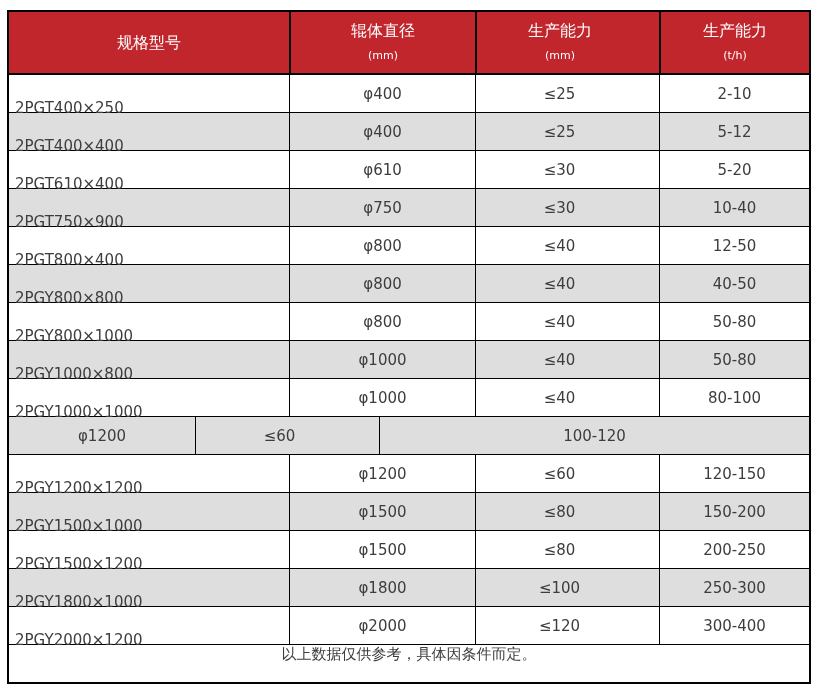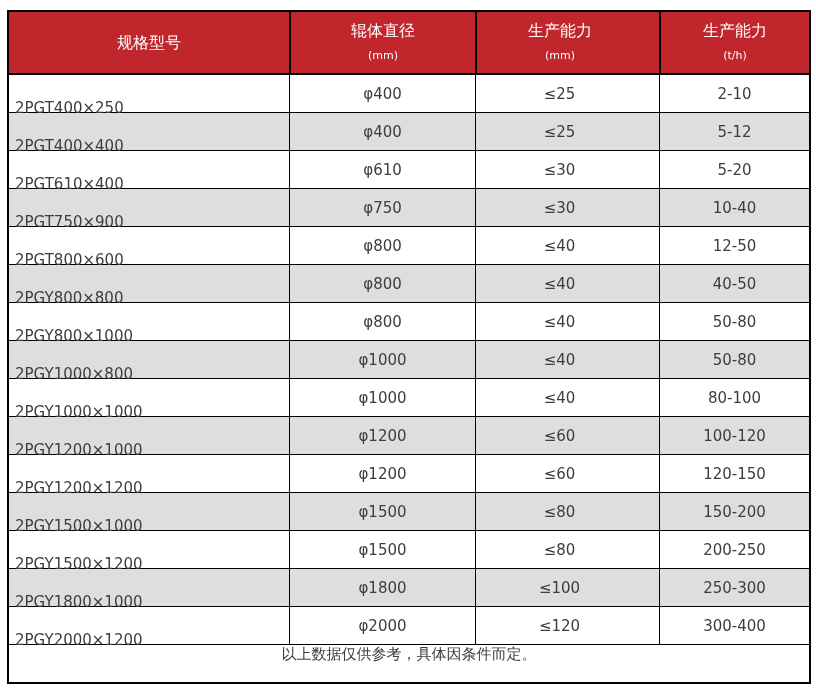--- a/index.html
+++ b/index.html
@@ -132,21 +132,21 @@
         <div class="td c3">≤30</div>
         <div class="td c4">5-20</div>
       </div>
       <div class="tr">
         <div class="td c1">2PGT750×900</div>
         <div class="td c2">φ750</div>
         <div class="td c3">≤30</div>
         <div class="td c4">10-40</div>
       </div>
       <div class="tr">
-        <div class="td c1">2PGT800×600</div>
+        <div class="td c1">2PGT800×400</div>
         <div class="td c2">φ800</div>
         <div class="td c3">≤40</div>
         <div class="td c4">12-50</div>
       </div>
       <div class="tr">
         <div class="td c1">2PGY800×800</div>
         <div class="td c2">φ800</div>
         <div class="td c3">≤40</div>
         <div class="td c4">40-50</div>
       </div>
@@ -162,21 +162,20 @@
         <div class="td c3">≤40</div>
         <div class="td c4">50-80</div>
       </div>
       <div class="tr">
         <div class="td c1">2PGY1000×1000</div>
         <div class="td c2">φ1000</div>
         <div class="td c3">≤40</div>
         <div class="td c4">80-100</div>
       </div>
       <div class="tr">
-        <div class="td c1">2PGY1200×1000</div>
         <div class="td c2">φ1200</div>
         <div class="td c3">≤60</div>
         <div class="td c4">100-120</div>
       </div>
       <div class="tr">
         <div class="td c1">2PGY1200×1200</div>
         <div class="td c2">φ1200</div>
         <div class="td c3">≤60</div>
         <div class="td c4">120-150</div>
       </div>

